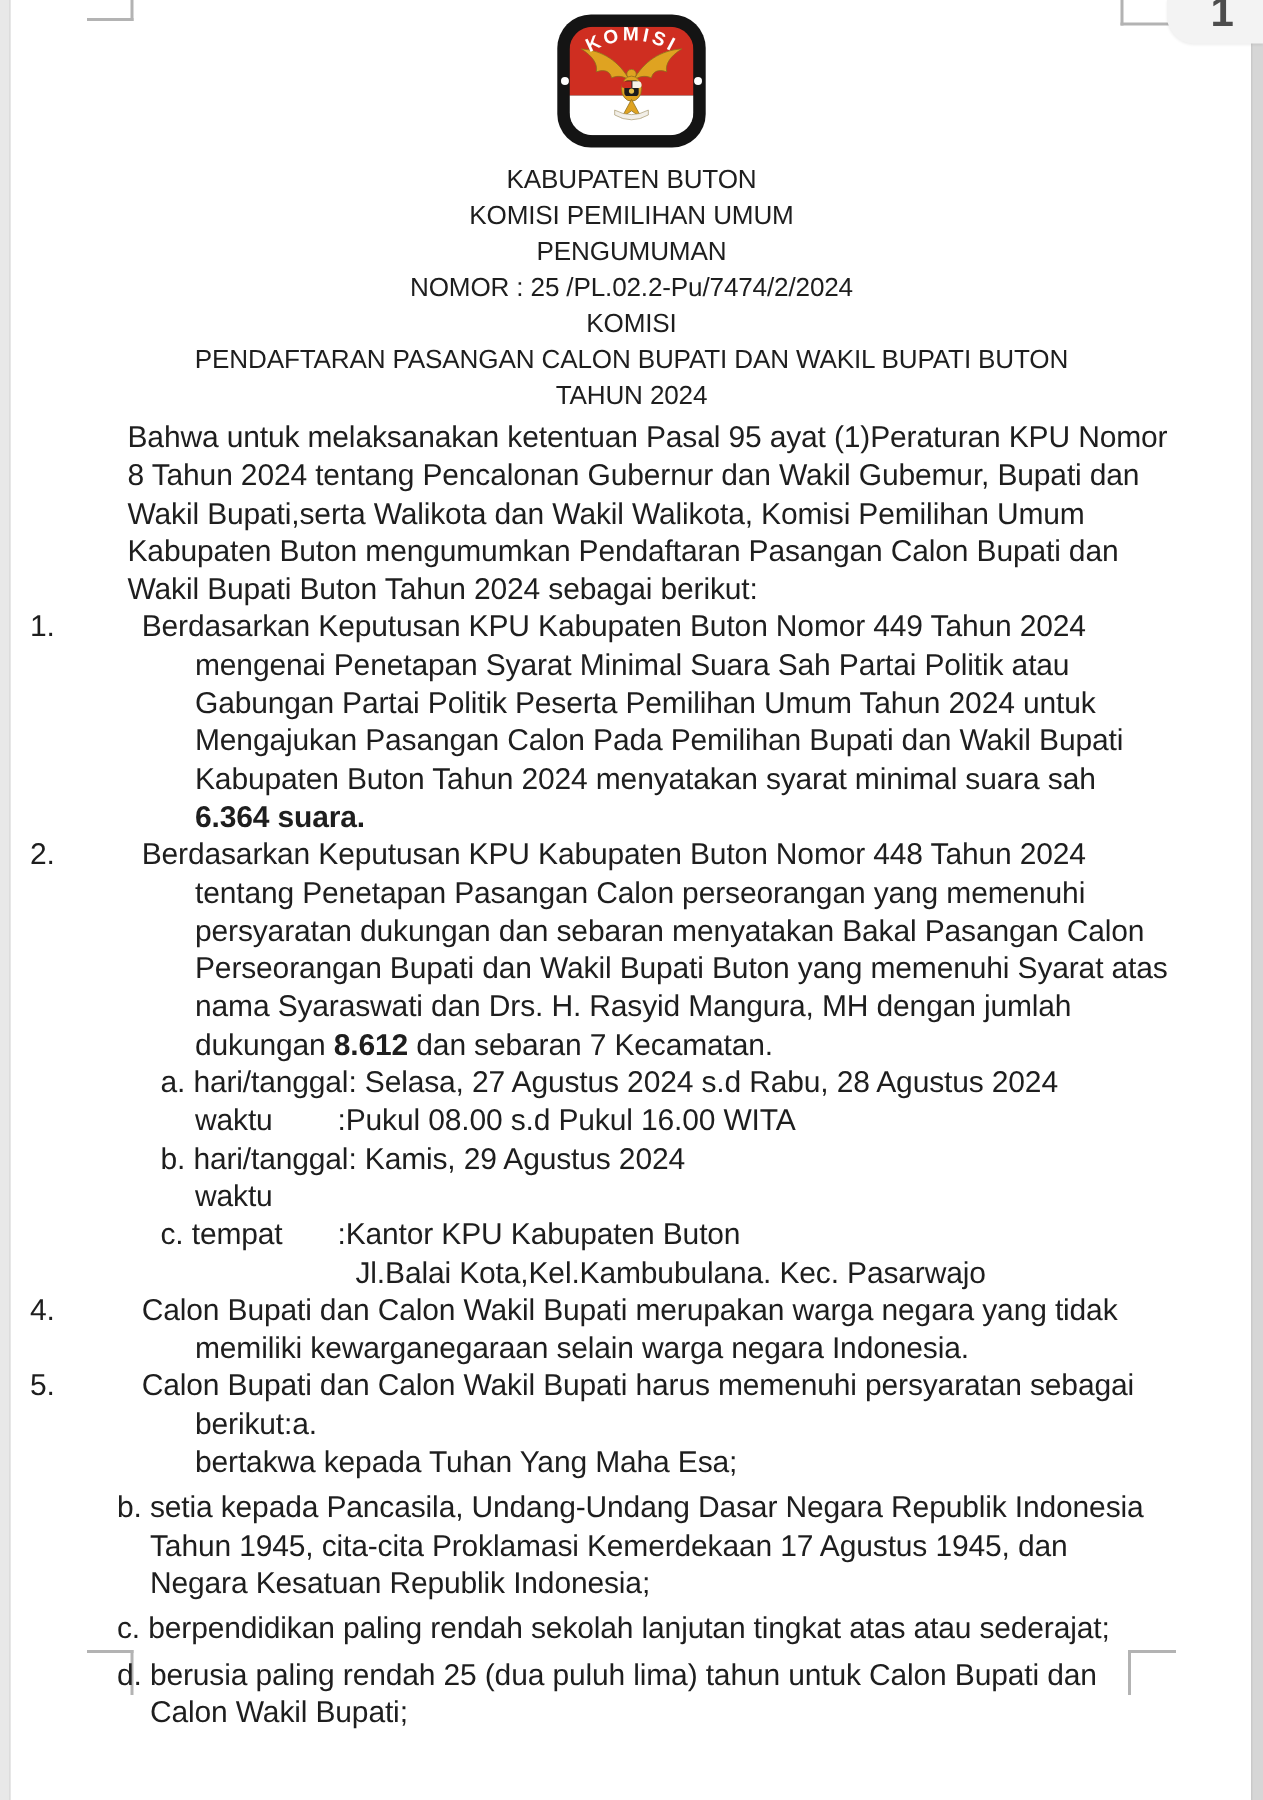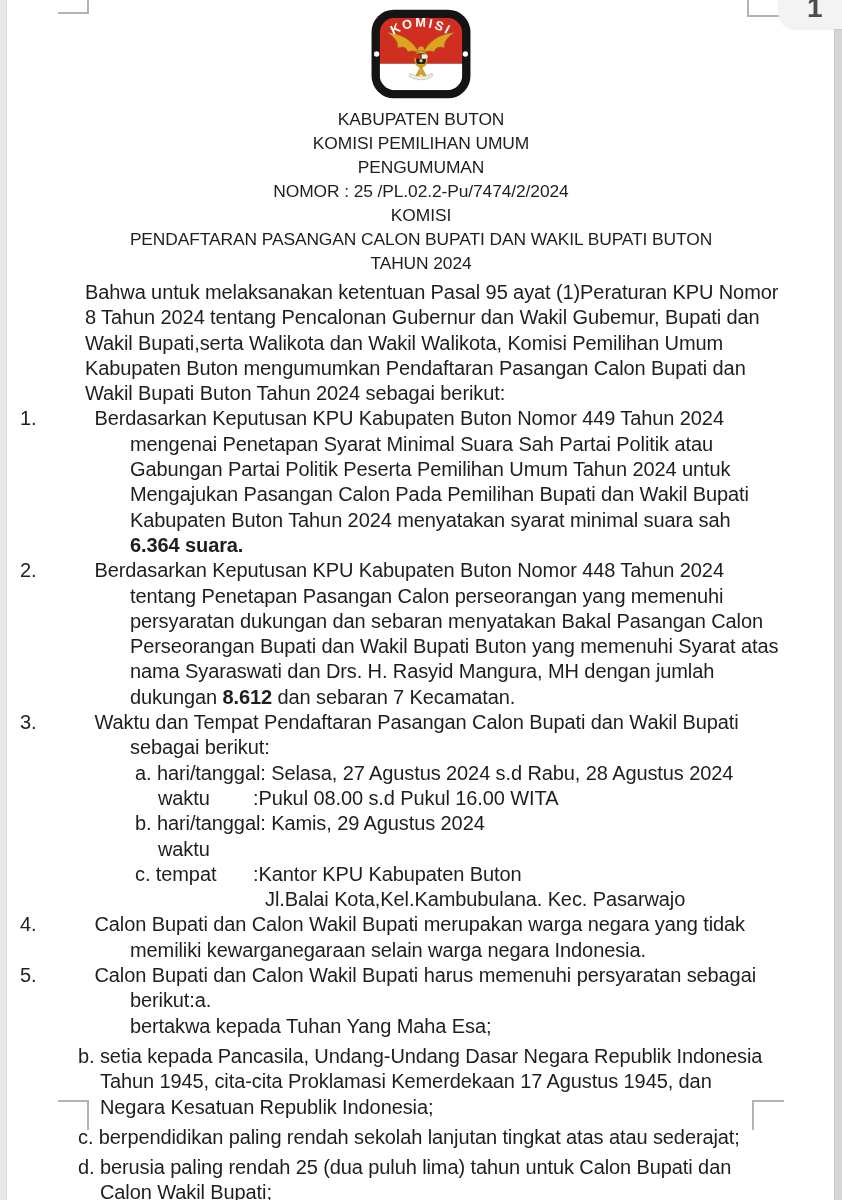--- a/index.html
+++ b/index.html
@@ -46,21 +46,21 @@
   .body-text { font-size:20px; line-height:25.3px; letter-spacing:-0.1px; }
 
   .intro { margin-top:5px; margin-left:25px; }
 
   .li { padding-left:70px; text-indent:-55px; }
   .li .marker { display:inline-block; min-width:14px; }
   .bold { font-weight:bold; }
 
   .cont { display:block; text-indent:0; }
 
-  .schedule { margin-left:75px; }
+  .schedule { margin-left:47px; }
   .sched-row { display:flex; }
   .sched-label { flex:0 0 118px; white-space:nowrap; }
   .sched-label.indented { padding-left:23px; }
   .sched-value { white-space:nowrap; }
   .address { padding-left:130px; }
 
   .sub-li { margin-left:18px; padding-left:22px; text-indent:-22px; margin-top:5px; }
 </style>
 </head>
 <body>
@@ -137,24 +137,20 @@
       <div class="li">
         <span class="marker">1.</span>
         <span>Berdasarkan Keputusan KPU Kabupaten Buton Nomor 449 Tahun 2024 mengenai Penetapan Syarat Minimal Suara Sah Partai Politik atau Gabungan Partai Politik Peserta Pemilihan Umum Tahun 2024 untuk Mengajukan Pasangan Calon Pada Pemilihan Bupati dan Wakil Bupati Kabupaten Buton Tahun 2024 menyatakan syarat minimal suara sah </span><span class="bold">6.364 suara.</span>
       </div>
 
       <div class="li">
         <span class="marker">2.</span>
         <span>Berdasarkan Keputusan KPU Kabupaten Buton Nomor 448 Tahun 2024 tentang Penetapan Pasangan Calon perseorangan yang memenuhi persyaratan dukungan dan sebaran menyatakan Bakal Pasangan Calon Perseorangan Bupati dan Wakil Bupati Buton yang memenuhi Syarat atas nama Syaraswati dan Drs. H. Rasyid Mangura, MH dengan jumlah dukungan </span><span class="bold">8.612</span><span> dan sebaran 7 Kecamatan.</span>
       </div>
 
-      <div class="li">
-        <span class="marker">3.</span>
-        <span>Waktu dan Tempat Pendaftaran Pasangan Calon Bupati dan Wakil Bupati sebagai berikut:</span>
-      </div>
 
       <div class="schedule">
         <div class="sched-row">
           <span class="sched-label">a. hari/tanggal</span>
           <span class="sched-value">: Selasa, 27 Agustus 2024 s.d Rabu, 28 Agustus 2024</span>
         </div>
         <div class="sched-row">
           <span class="sched-label indented">waktu</span>
           <span class="sched-value">:Pukul 08.00 s.d Pukul 16.00 WITA</span>
         </div>

